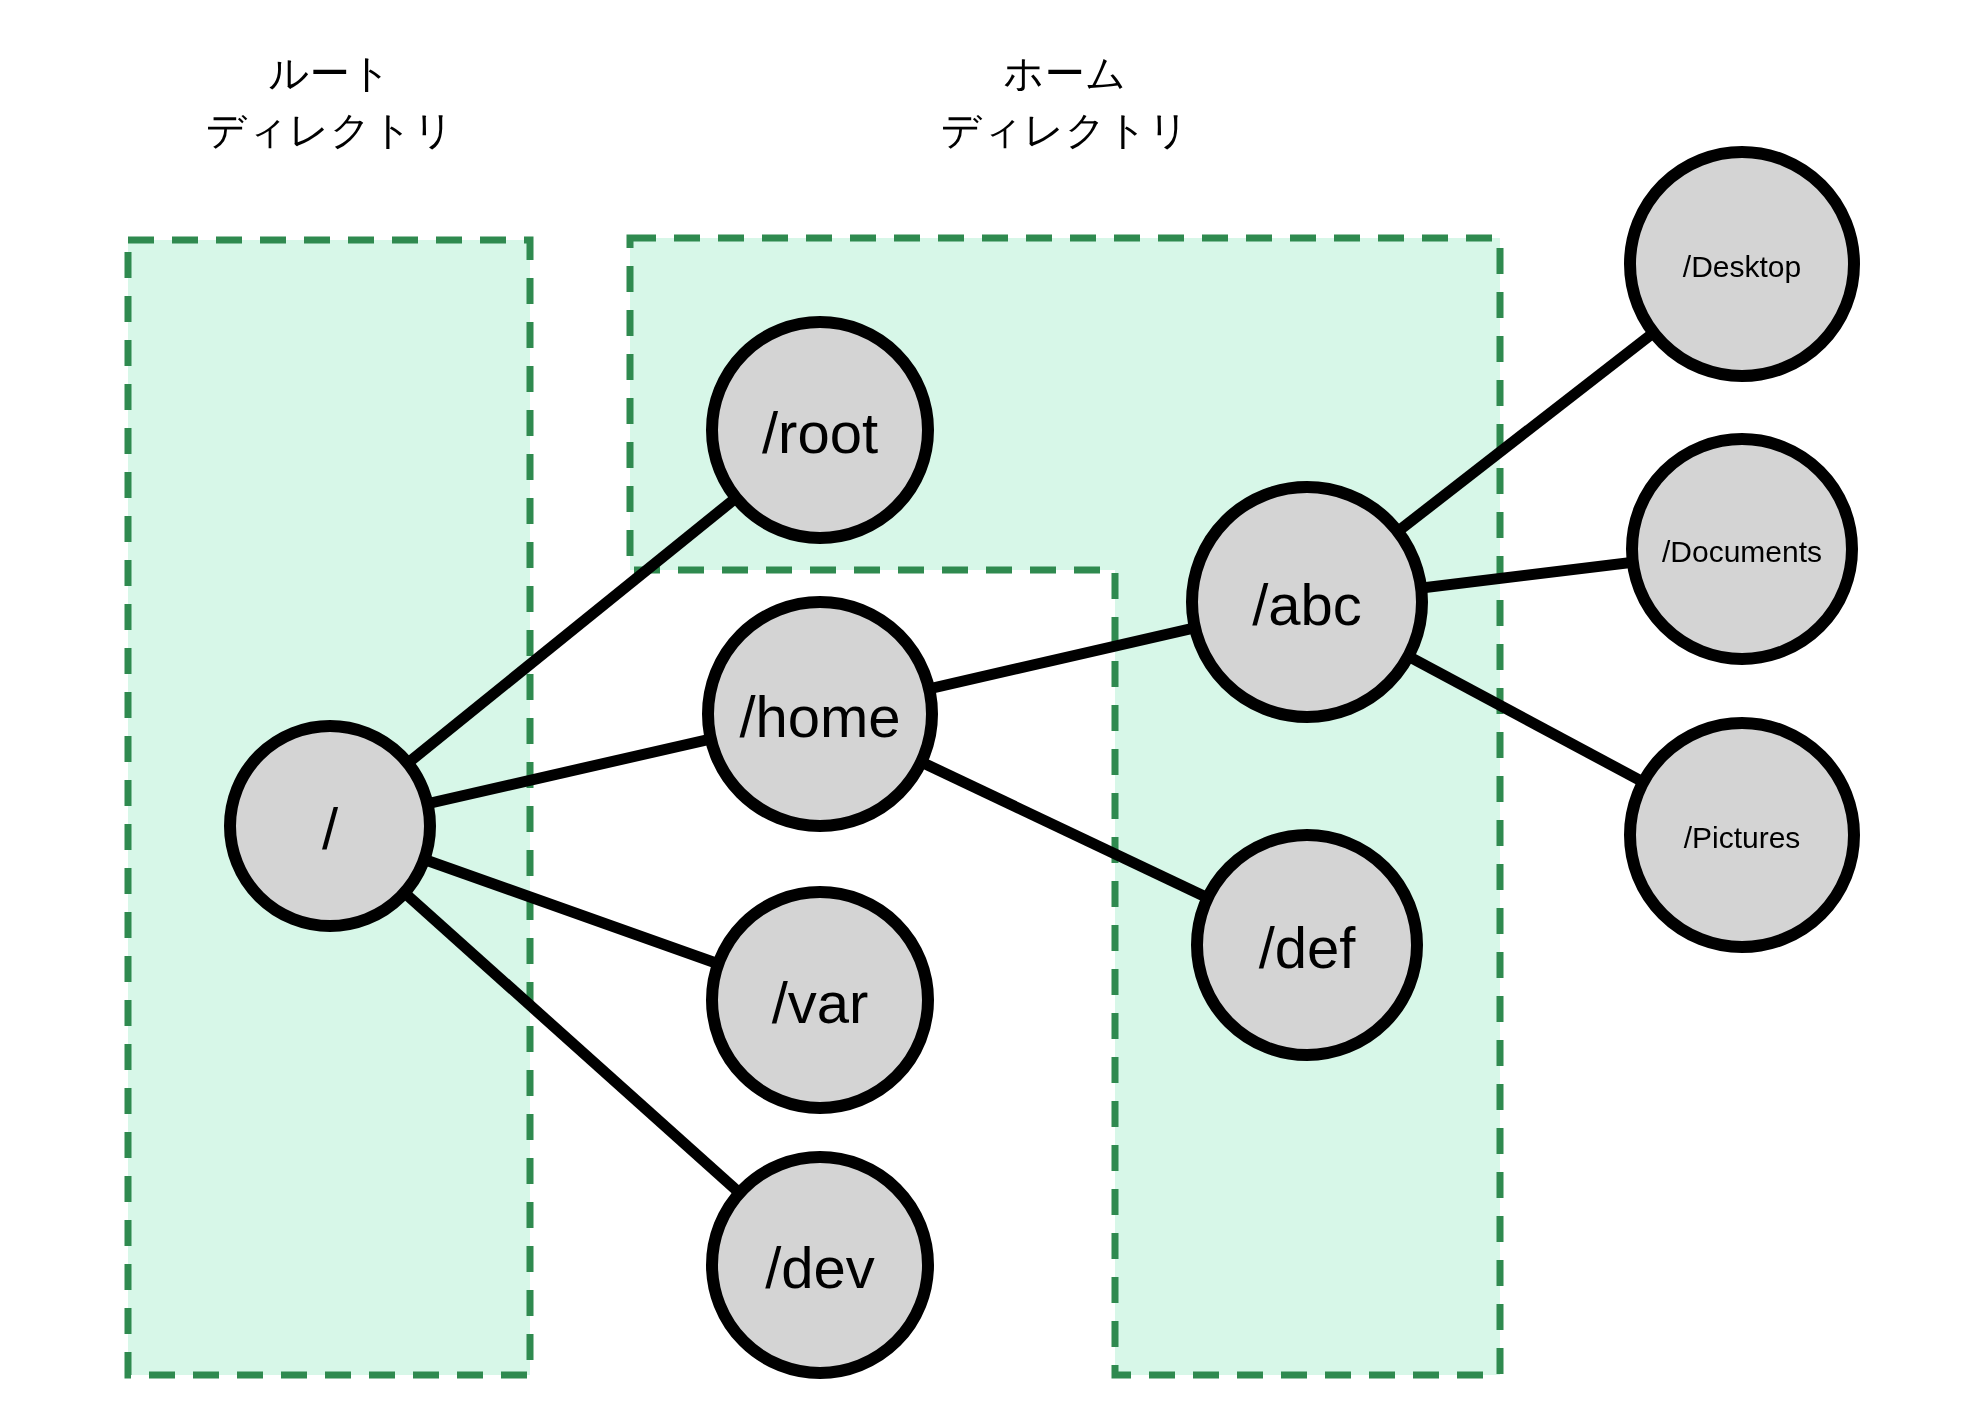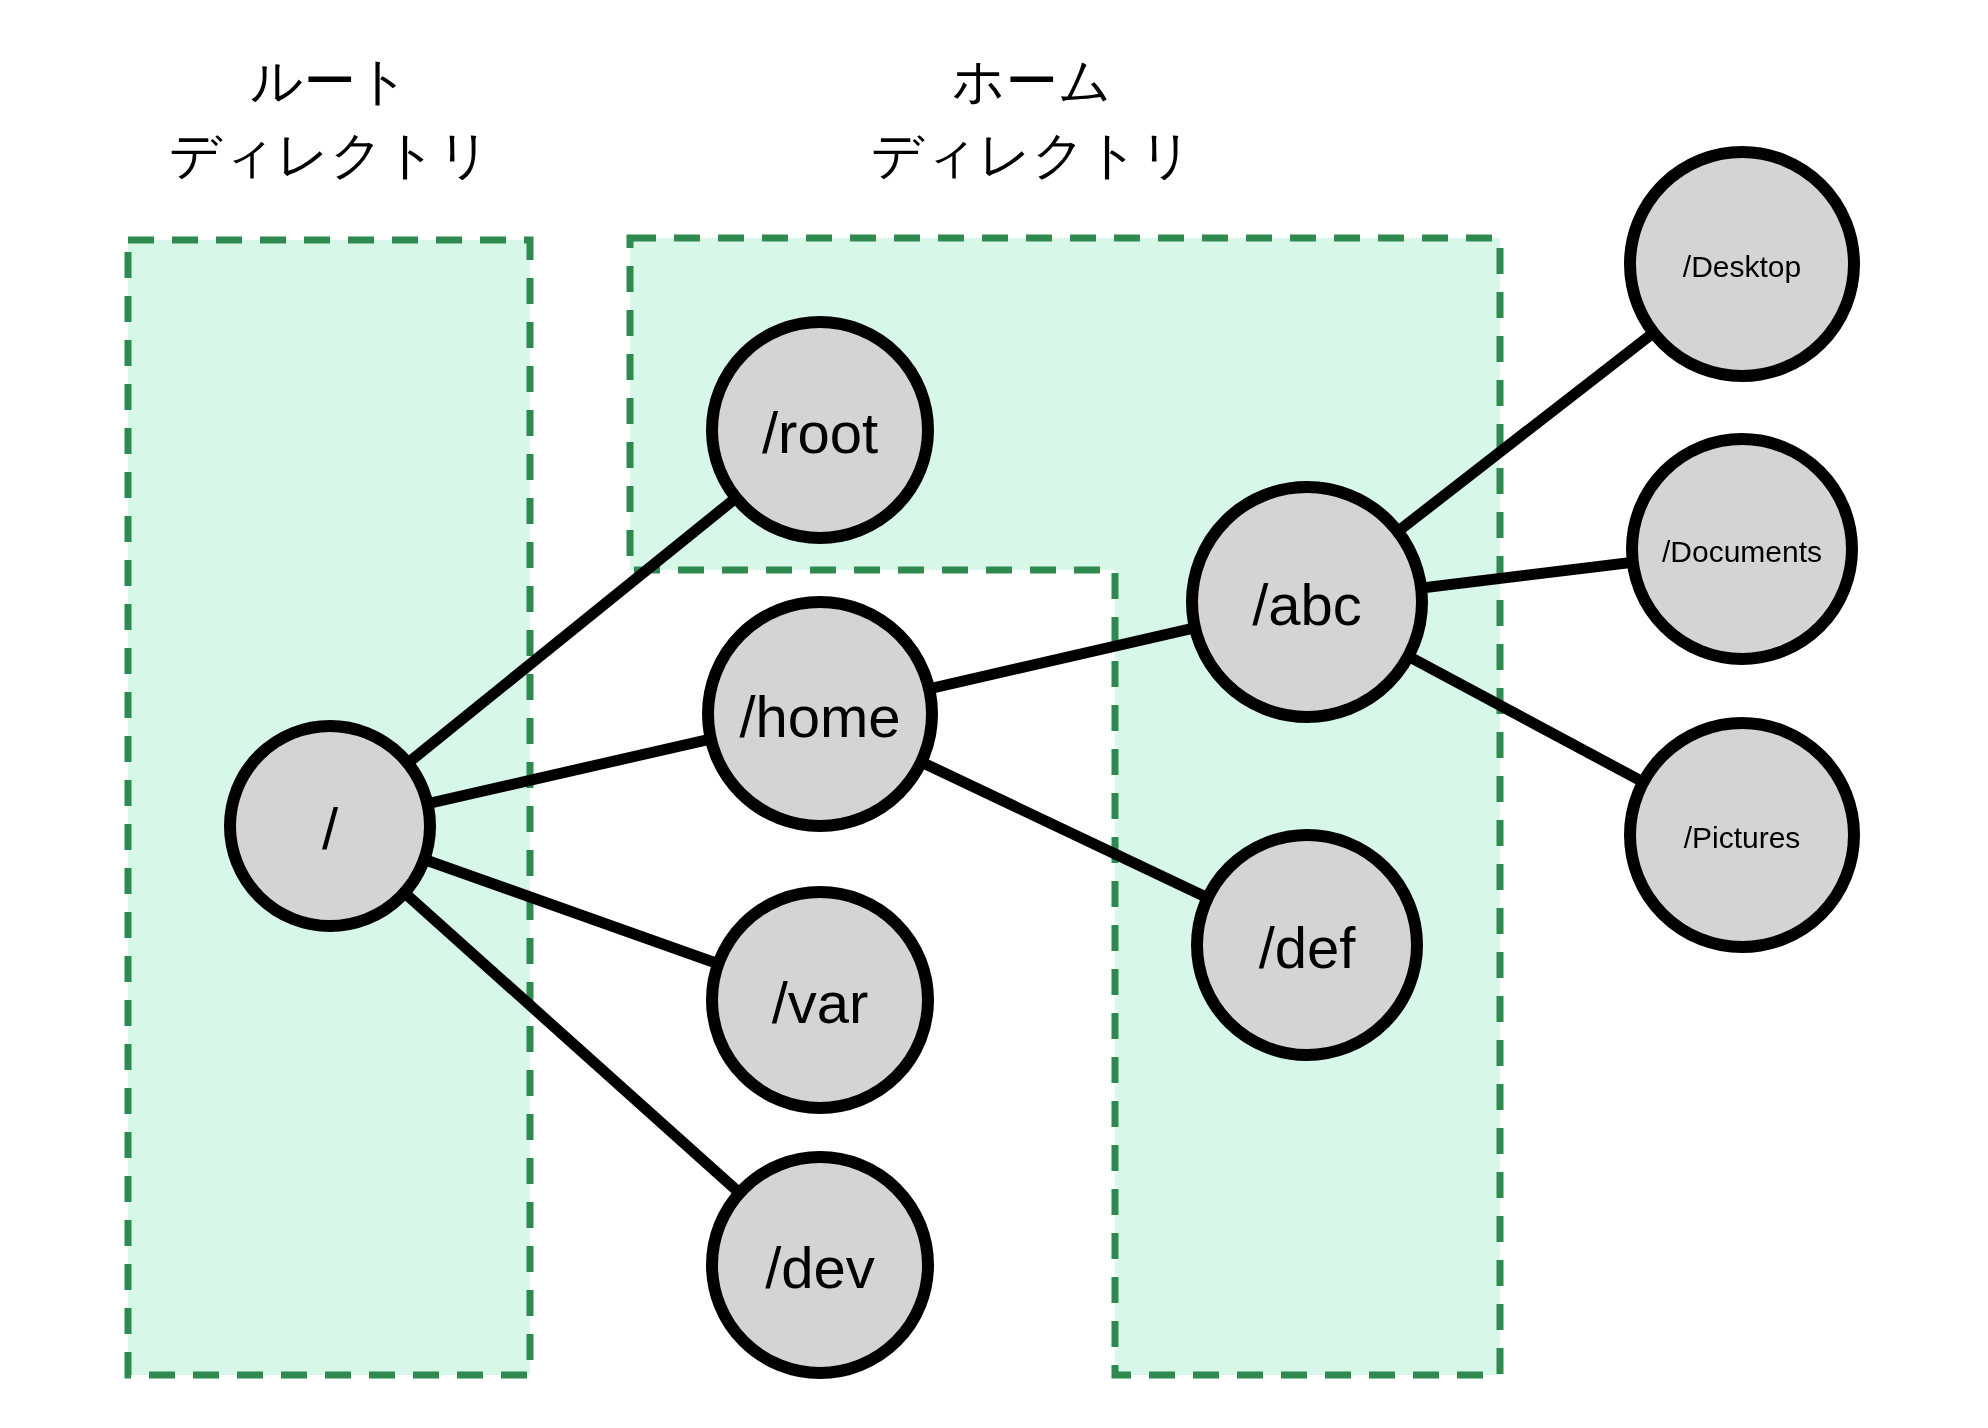--- a/index.html
+++ b/index.html
@@ -18,21 +18,21 @@
   #diagram-svg {
     position: absolute;
     inset: 0;
     width: 1988px;
     height: 1428px;
   }
   .region-label {
     position: absolute;
     text-align: center;
     color: #000000;
-    font-size: 52px;
+    font-size: 40px;
     line-height: 1.42;
     white-space: pre-line;
     font-family: "DejaVu Sans", "Liberation Sans", sans-serif;
     letter-spacing: 0.5px;
   }
   .node-label {
     fill: #000000;
     font-family: "Liberation Sans", "DejaVu Sans", sans-serif;
     text-anchor: middle;
     dominant-baseline: central;
@@ -99,16 +99,16 @@
         <g>
           <circle cx="1742" cy="835" r="112" fill="#d4d4d4" stroke="#000000" stroke-width="12"></circle>
           <text class="node-label" x="1742" y="837" font-size="30">/Pictures</text>
         </g>
       </g>
   </svg>
 
   <div class="region-label" id="label-root-directory" style="left: 30px; top: 45px; width: 600px;">ルート
 ディレクトリ</div>
 
-  <div class="region-label" id="label-home-directory" style="left: 732px; top: 45px; width: 600px;">ホーム
+  <div class="region-label" id="label-home-directory" style="left: 765px; top: 45px; width: 600px;">ホーム
 ディレクトリ</div>
 
 </div>
 
 </body></html>

